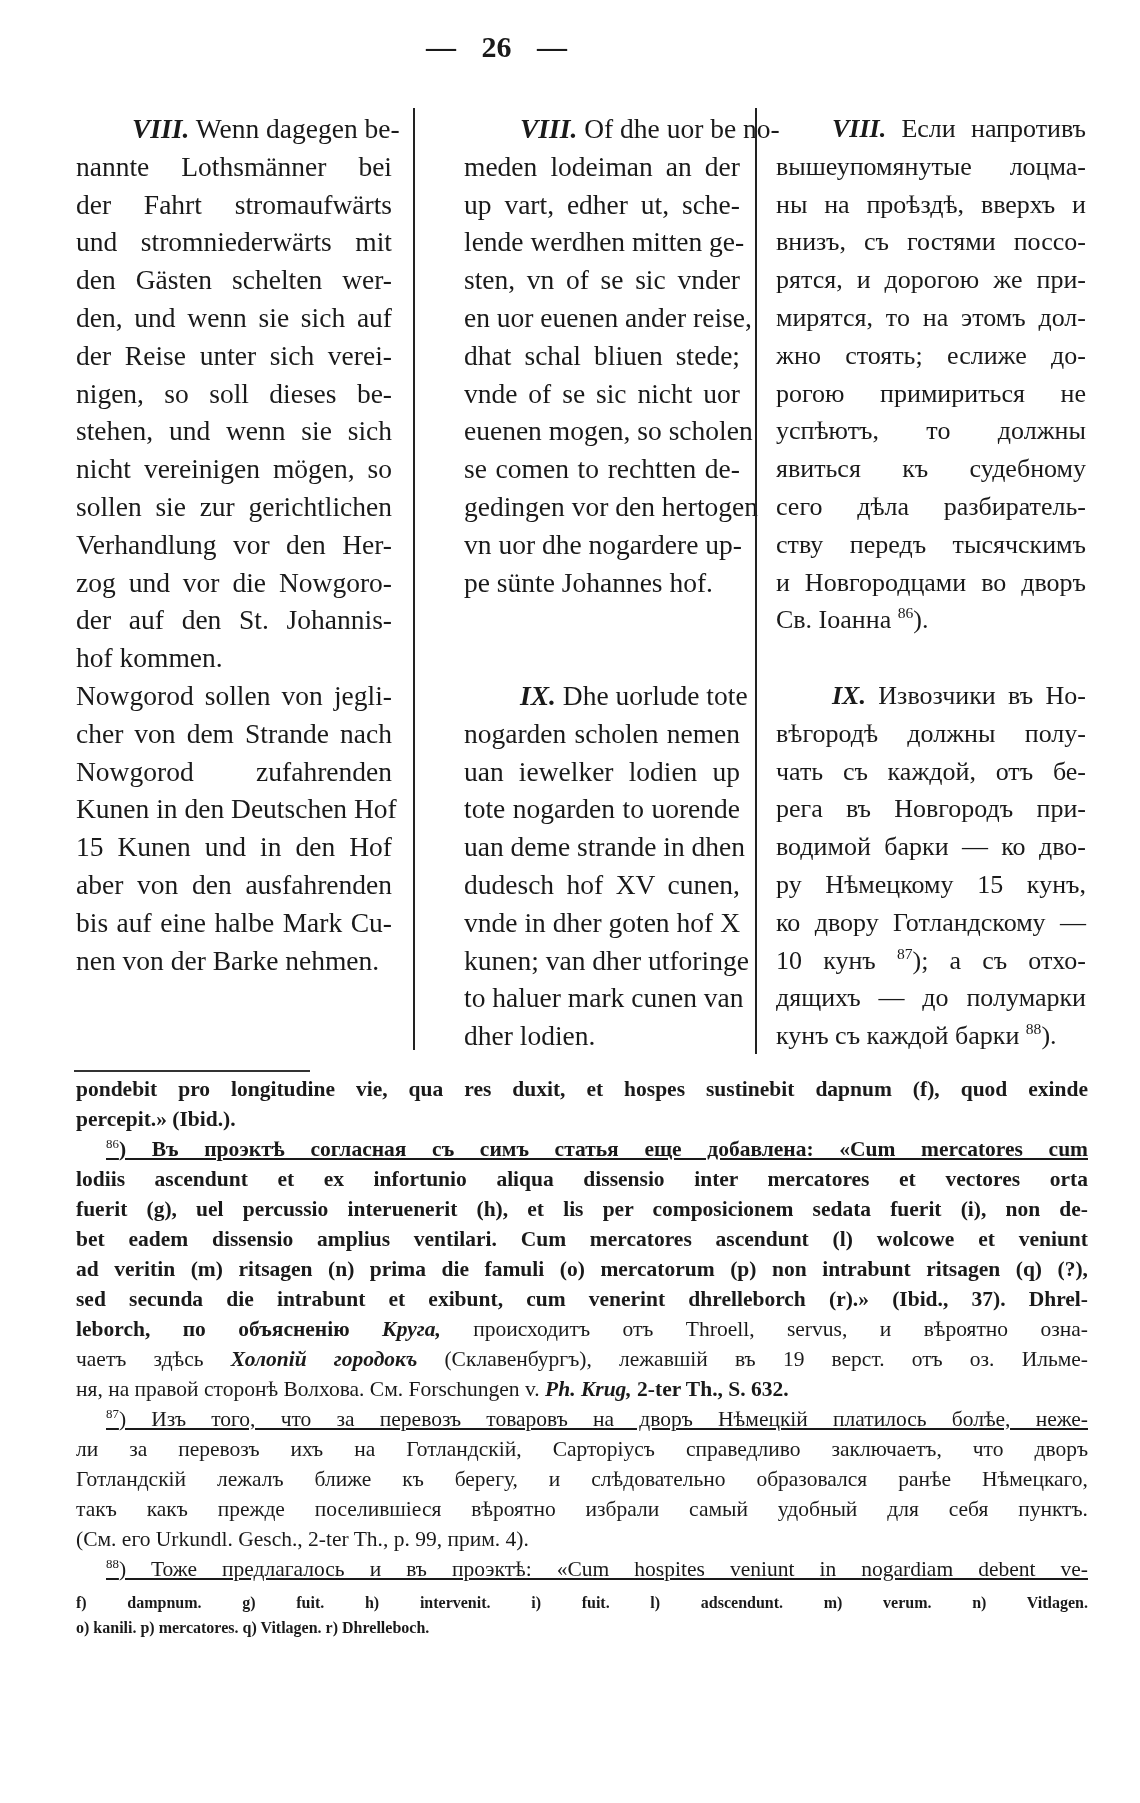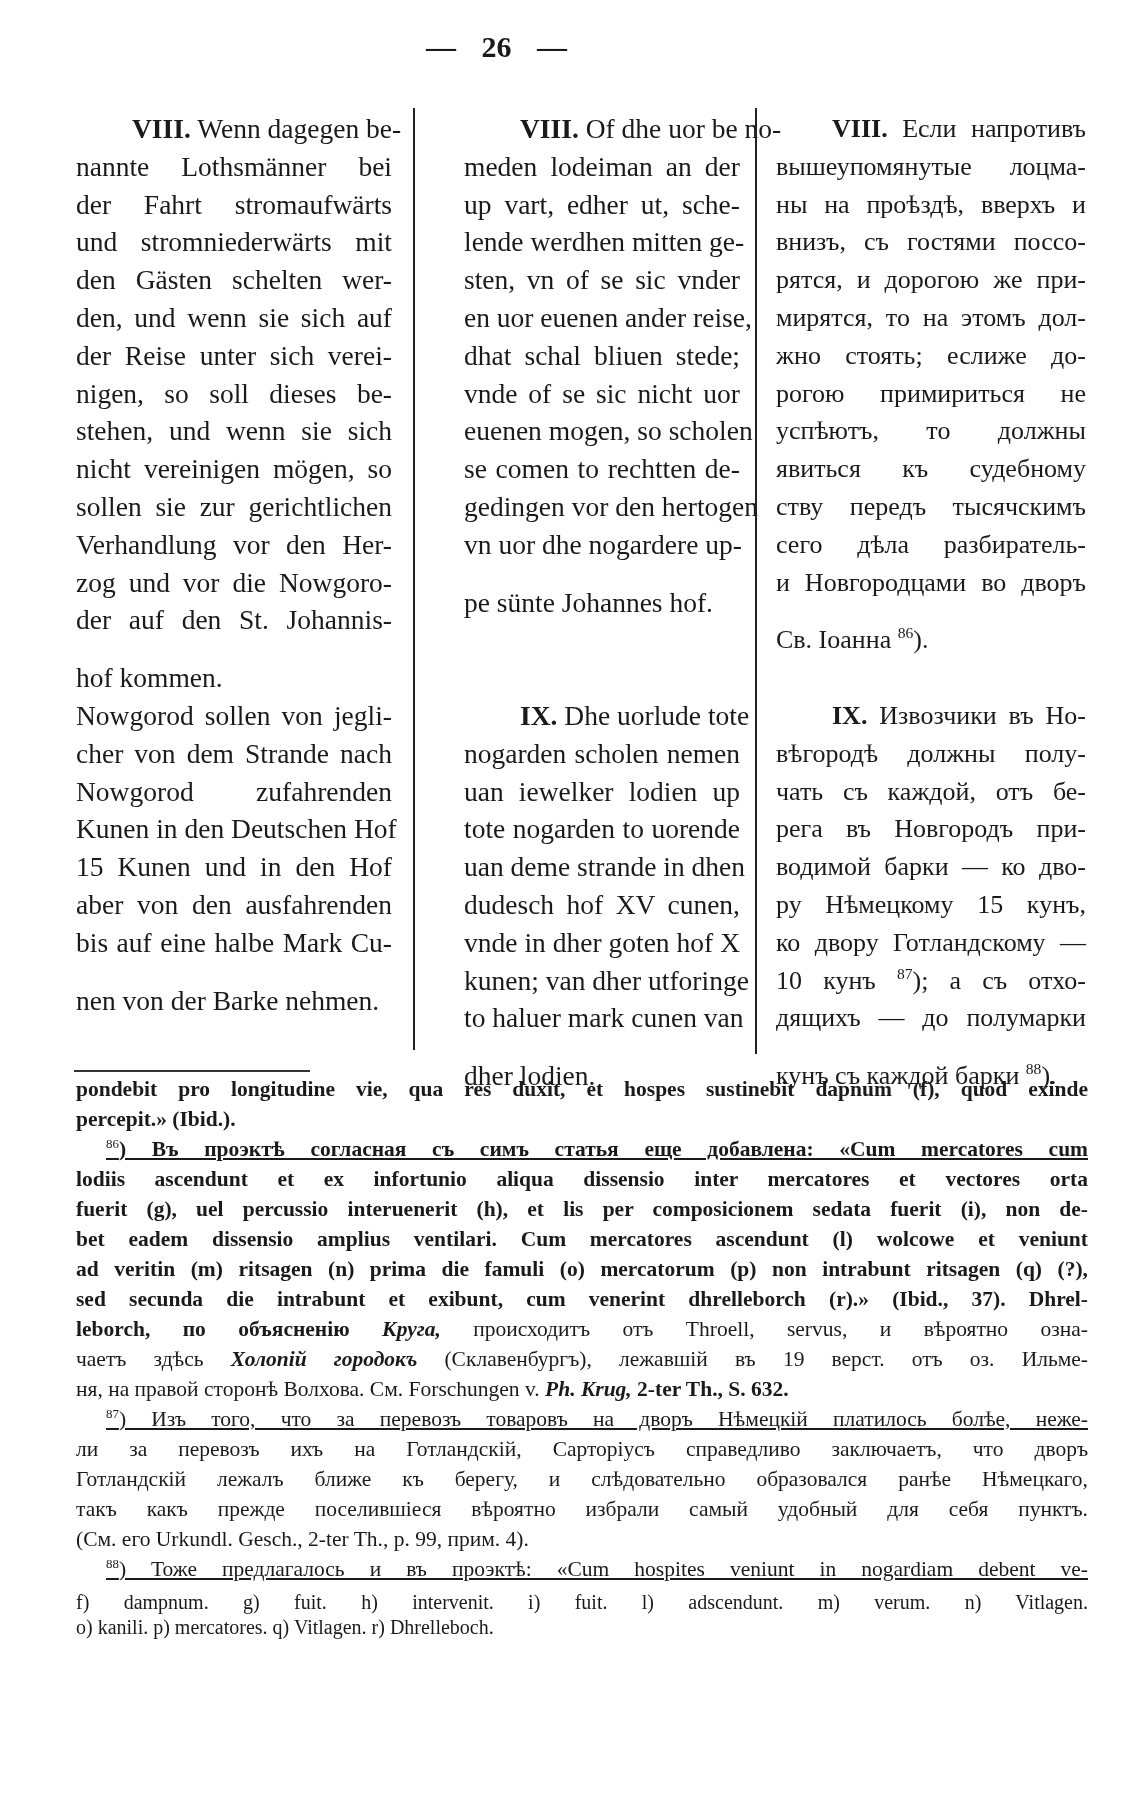--- a/index.html
+++ b/index.html
@@ -14,43 +14,43 @@
       font-family: "Liberation Serif", serif;
     }
     .page-header .dash { display: inline-block; margin: 0 18px; font-weight: bold; }
     .col {
       position: absolute; top: 110px;
       font-family: "Liberation Serif", serif;
       font-size: 27.5px; line-height: 37.8px;
       text-align: justify;
     }
     .col .line { display: block; white-space: nowrap; text-align-last: justify; text-align: justify; }
-    .col .line.last { text-align-last: left; margin-top: 20px; }
-    .col .para-num { font-weight: bold; }
+    .col .line.last { text-align-last: left; }
+    .col .para-num { font-weight: bold; font-style: italic; }
     .col-1 { left: 76px; width: 316px; }
     .col-2 { left: 464px; width: 276px; }
     .col-3 { left: 776px; width: 310px; }
     .col-3 { font-size: 26px; }
     .gap-1 { height: 37.8px; }
     .vrule { position: absolute; top: 108px; width: 2px; background: #222; }
     .vrule-1 { left: 413px; height: 942px; }
     .vrule-2 { left: 755px; height: 946px; }
     .hrule { position: absolute; top: 1070px; left: 74px; width: 236px; height: 2px; background: #333; }
     .notes {
       position: absolute; top: 1074px; left: 76px; width: 1012px;
       font-family: "Liberation Serif", serif;
       font-size: 21.5px; line-height: 30px;
     }
     .notes .nl { display: block; white-space: nowrap; text-align: justify; text-align-last: justify; }
     .notes .nl.last { text-align-last: left; }
     .notes .nl.indent { padding-left: 30px; text-decoration: underline; }
     .notes .b { font-weight: bold; }
     .notes .i { font-style: italic; font-weight: bold; }
     sup { font-size: 0.6em; vertical-align: super; line-height: 0; }
-    .notes .crit { font-weight: normal; font-size: 20px; line-height: 25px; }
+    .notes .crit { font-weight: bold; font-size: 16px; line-height: 25px; }
     .crit-block { margin-top: 6px; }
   </style>
 </head>
 <body>
 
 <div class="page-header">
   <span class="dash">—</span>
   <span>26</span>
   <span class="dash">—</span>
 </div>
@@ -126,22 +126,22 @@
     <span class="line" style="padding-left:56px"><span class="para-num">VIII.</span><span> Если напротивъ</span></span>
     <span class="line">вышеупомянутые лоцма-</span>
     <span class="line">ны на проѣздѣ, вверхъ и</span>
     <span class="line">внизъ, съ гостями поссо-</span>
     <span class="line">рятся, и дорогою же при-</span>
     <span class="line">мирятся, то на этомъ дол-</span>
     <span class="line">жно стоять; еслиже до-</span>
     <span class="line">рогою примириться не</span>
     <span class="line">успѣютъ, то должны</span>
     <span class="line">явиться къ судебному</span>
+    <span class="line">сего дѣла разбиратель-</span>
     <span class="line">ству передъ тысячскимъ</span>
-    <span class="line">сего дѣла разбиратель-</span>
     <span class="line">и Новгородцами во дворъ</span>
     <span class="line last"><span>Св. Іоанна </span><sup>86</sup><span>).</span></span>
   </div>
   <div class="gap-1"></div>
   <div>
     <span class="line" style="padding-left:56px"><span class="para-num">IX.</span><span> Извозчики въ Но-</span></span>
     <span class="line">вѣгородѣ должны полу-</span>
     <span class="line">чать съ каждой, отъ бе-</span>
     <span class="line">рега въ Новгородъ при-</span>
     <span class="line">водимой барки — ко дво-</span>

